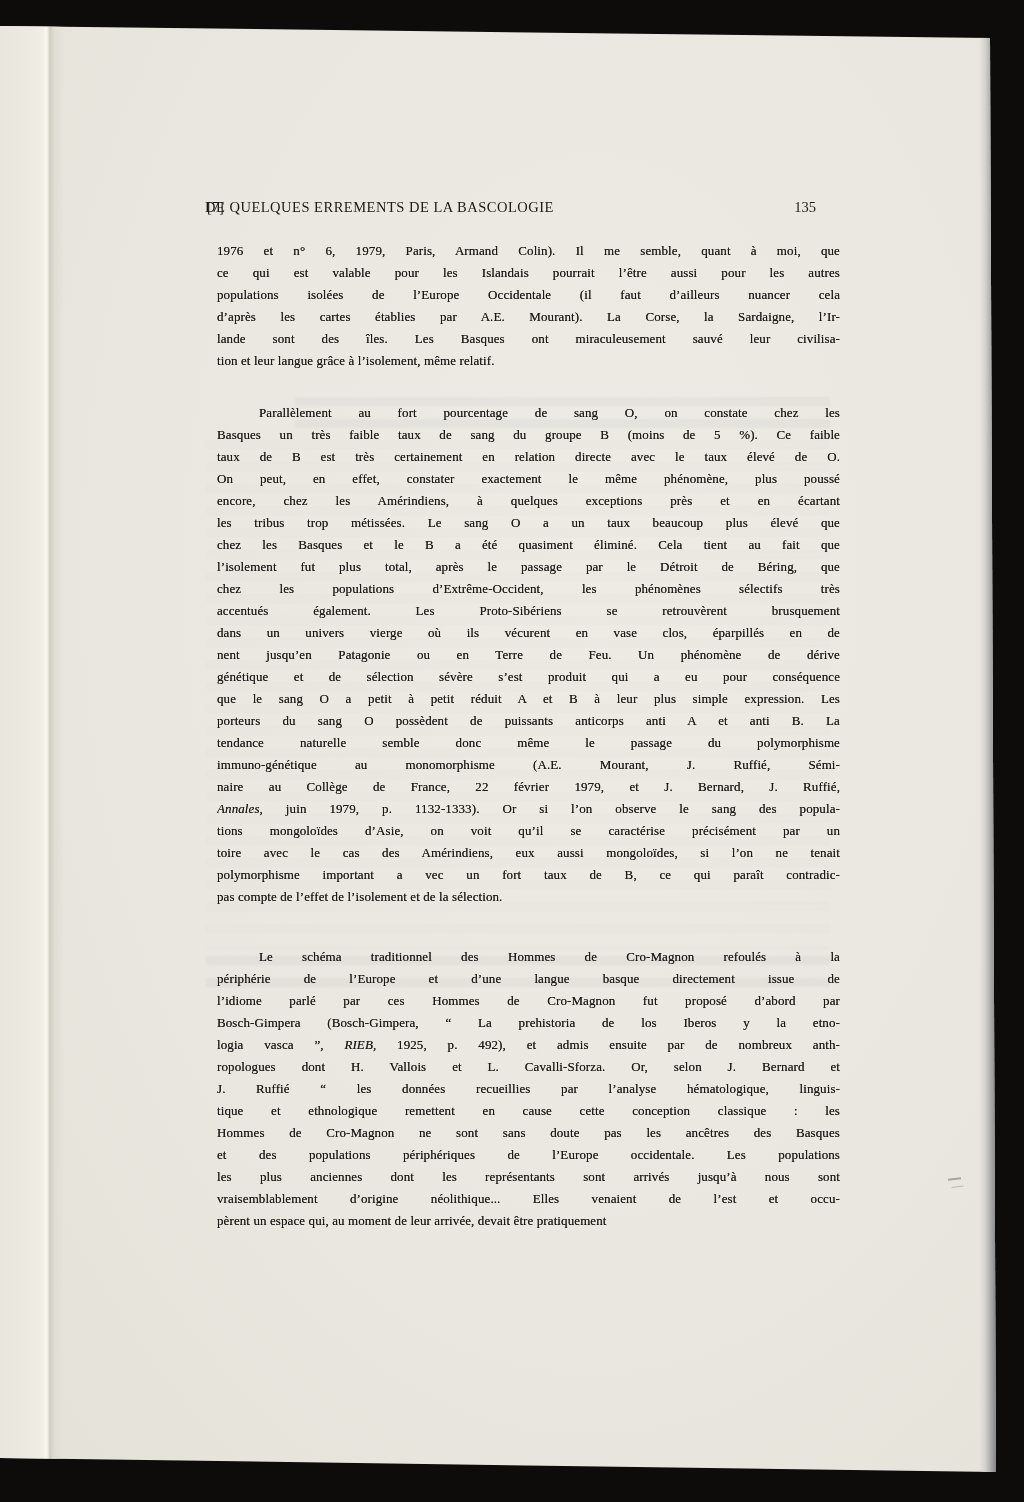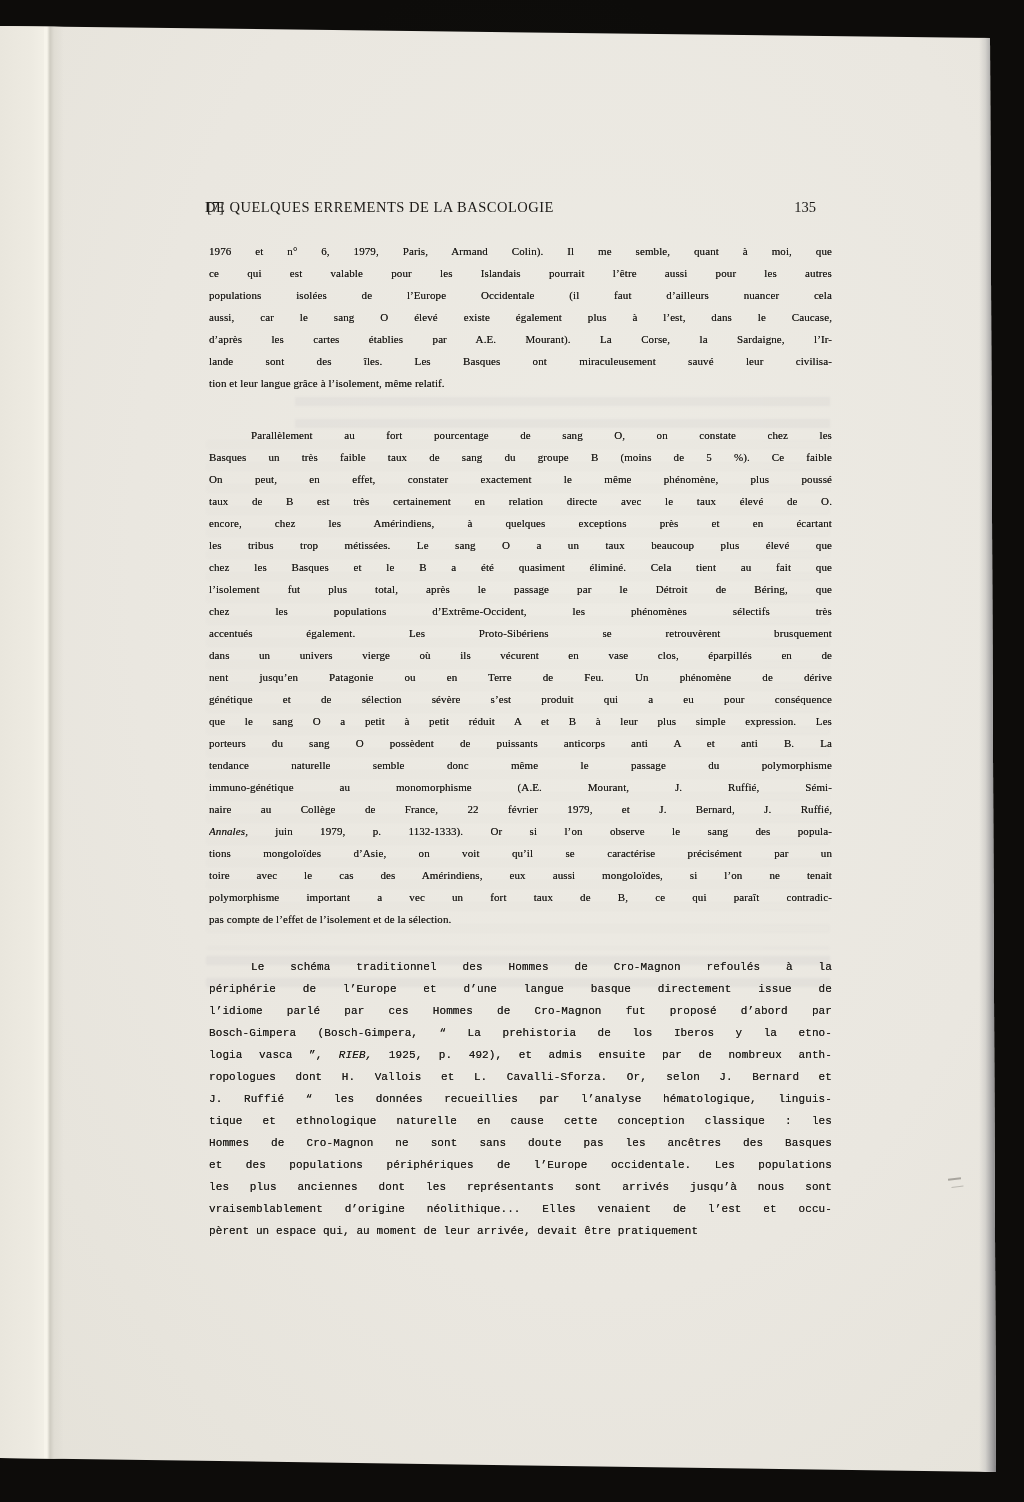--- a/index.html
+++ b/index.html
@@ -50,27 +50,27 @@
   .page-header {
     position:absolute; top:197px; left:0; right:0; height:20px;
     font-size:14.5px; line-height:20px;
   }
   .page-header .section-ref { position:absolute; left:2px; }
   .page-header .running-title {
     position:absolute; left:0; right:0; text-align:left; letter-spacing:0.5px;
   }
   .page-header .page-number { position:absolute; right:12px; }
   .body-text {
-    position:absolute; top:240px; left:4px; width:623px;
-    font-size:11px; letter-spacing:0.1px;
+    position:absolute; top:240px; left:12px; width:623px;
+    font-size:13px; letter-spacing:0.1px;
     text-shadow:0 0 0.5px rgba(28,26,23,0.75);
   }
   .para { margin:0; }
   .para.gap-lg { margin-top:30px; }
-  .para.gap-sm { margin-top:26px;font-family:Liberation Mono, monospace; }
+  .para.gap-sm { margin-top:38px; }
   .tline {
     height:22px; line-height:22px;
     text-align:justify; text-align-last:justify;
     overflow:hidden; white-space:normal;
   }
   .tline.last { text-align-last:left; }
   .para.indent .tline.first { text-indent:42px; }
   
   .bleed {
     position:absolute; pointer-events:none;
@@ -108,30 +108,29 @@
       <span class="section-ref">[7]</span>
       <span class="running-title">DE QUELQUES ERREMENTS DE LA BASCOLOGIE</span>
       <span class="page-number">135</span>
     </div>
 
     <div class="body-text">
       <div class="para">
           <div class="tline first">1976 et n° 6, 1979, Paris, Armand Colin). Il me semble, quant à moi, que</div>
           <div class="tline">ce qui est valable pour les Islandais pourrait l’être aussi pour les autres</div>
           <div class="tline">populations isolées de l’Europe Occidentale (il faut d’ailleurs nuancer cela</div>
-          <div class="tline">aussi, car le sang O élevé existe également plus à l’est, dans le Caucase,</div>
           <div class="tline">d’après les cartes établies par A.E. Mourant). La Corse, la Sardaigne, l’Ir-</div>
           <div class="tline">lande sont des îles. Les Basques ont miraculeusement sauvé leur civilisa-</div>
           <div class="tline last">tion et leur langue grâce à l’isolement, même relatif.</div>
         </div>
       <div class="para indent gap-lg">
           <div class="tline first">Parallèlement au fort pourcentage de sang O, on constate chez les</div>
           <div class="tline">Basques un très faible taux de sang du groupe B (moins de 5 %). Ce faible</div>
+          <div class="tline">taux de B est très certainement en relation directe avec le taux élevé de O.</div>
           <div class="tline">On peut, en effet, constater exactement le même phénomène, plus poussé</div>
-          <div class="tline">taux de B est très certainement en relation directe avec le taux élevé de O.</div>
           <div class="tline">encore, chez les Amérindiens, à quelques exceptions près et en écartant</div>
           <div class="tline">les tribus trop métissées. Le sang O a un taux beaucoup plus élevé que</div>
           <div class="tline">chez les Basques et le B a été quasiment éliminé. Cela tient au fait que</div>
           <div class="tline">l’isolement fut plus total, après le passage par le Détroit de Béring, que</div>
           <div class="tline">chez les populations d’Extrême-Occident, les phénomènes sélectifs très</div>
           <div class="tline">accentués également. Les Proto-Sibériens se retrouvèrent brusquement</div>
           <div class="tline">dans un univers vierge où ils vécurent en vase clos, éparpillés en de</div>
           <div class="tline">nent jusqu’en Patagonie ou en Terre de Feu. Un phénomène de dérive</div>
           <div class="tline">génétique et de sélection sévère s’est produit qui a eu pour conséquence</div>
           <div class="tline">que le sang O a petit à petit réduit A et B à leur plus simple expression. Les</div>
@@ -146,21 +145,21 @@
           <div class="tline last">pas compte de l’effet de l’isolement et de la sélection.</div>
         </div>
       <div class="para indent gap-sm">
           <div class="tline first">Le schéma traditionnel des Hommes de Cro-Magnon refoulés à la</div>
           <div class="tline">périphérie de l’Europe et d’une langue basque directement issue de</div>
           <div class="tline">l’idiome parlé par ces Hommes de Cro-Magnon fut proposé d’abord par</div>
           <div class="tline">Bosch-Gimpera (Bosch-Gimpera, “ La prehistoria de los Iberos y la etno-</div>
           <div class="tline">logia vasca ”, <i>RIEB,</i> 1925, p. 492), et admis ensuite par de nombreux anth-</div>
           <div class="tline">ropologues dont H. Vallois et L. Cavalli-Sforza. Or, selon J. Bernard et</div>
           <div class="tline">J. Ruffié “ les données recueillies par l’analyse hématologique, linguis-</div>
-          <div class="tline">tique et ethnologique naturelle en cause cette conception classique : les</div>
+          <div class="tline">tique et ethnologique remettent en cause cette conception classique : les</div>
           <div class="tline">Hommes de Cro-Magnon ne sont sans doute pas les ancêtres des Basques</div>
           <div class="tline">et des populations périphériques de l’Europe occidentale. Les populations</div>
           <div class="tline">les plus anciennes dont les représentants sont arrivés jusqu’à nous sont</div>
           <div class="tline">vraisemblablement d’origine néolithique... Elles venaient de l’est et occu-</div>
           <div class="tline last">pèrent un espace qui, au moment de leur arrivée, devait être pratiquement</div>
         </div>
     </div>
   </div>
 
   <div class="pencil-mark"></div>

